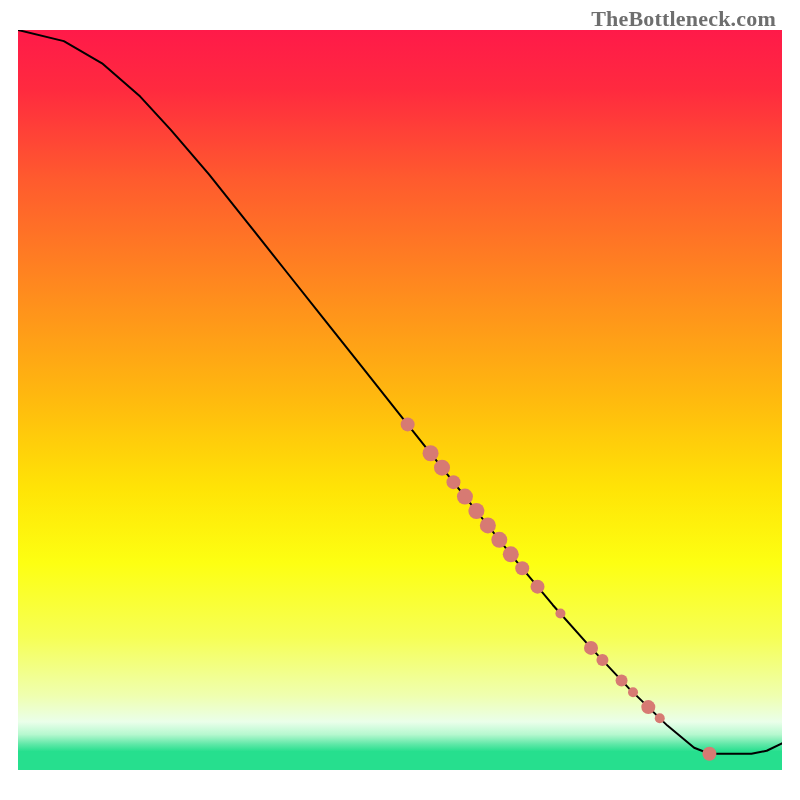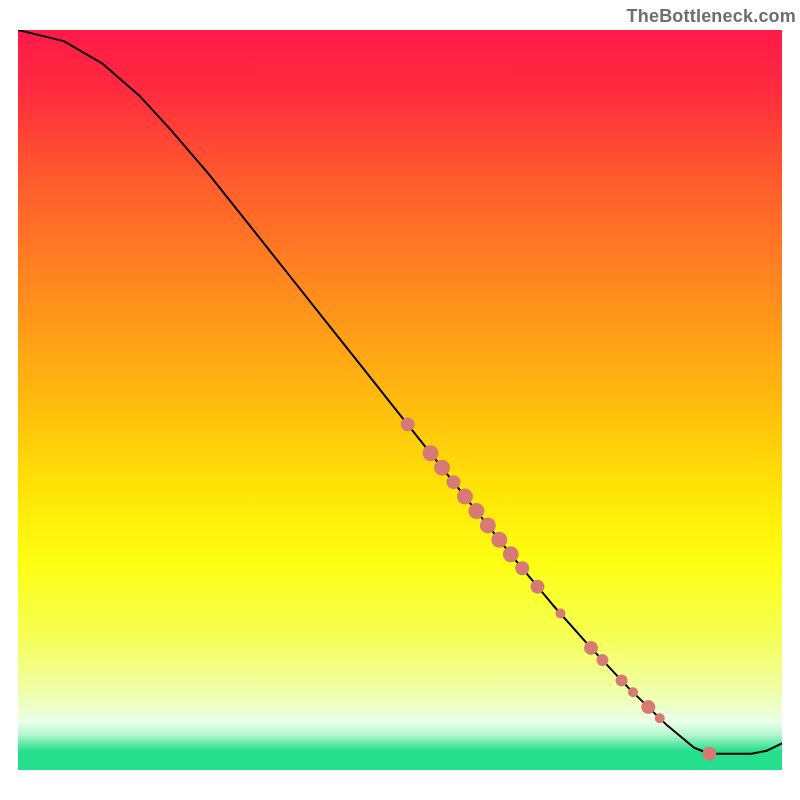--- a/index.html
+++ b/index.html
@@ -13,23 +13,23 @@
     position: absolute;
     left: 18px;
     top: 30px;
     width: 764px;
     height: 740px;
     overflow: hidden;
   }
   .watermark {
     position: absolute;
     top: 6px;
-    right: 4px;
-    font-family: Liberation Sans, sans-serif;
-    font-size: 18px;
+    right: 24px;
+    font-family: Liberation Serif, serif;
+    font-size: 22px;
     font-weight: 600;
     color: #6e6e6e;
     letter-spacing: 0.2px;
   }
   svg { display: block; }
 </style>
 </head>
 <body>
 
 <div class="chart-container">

